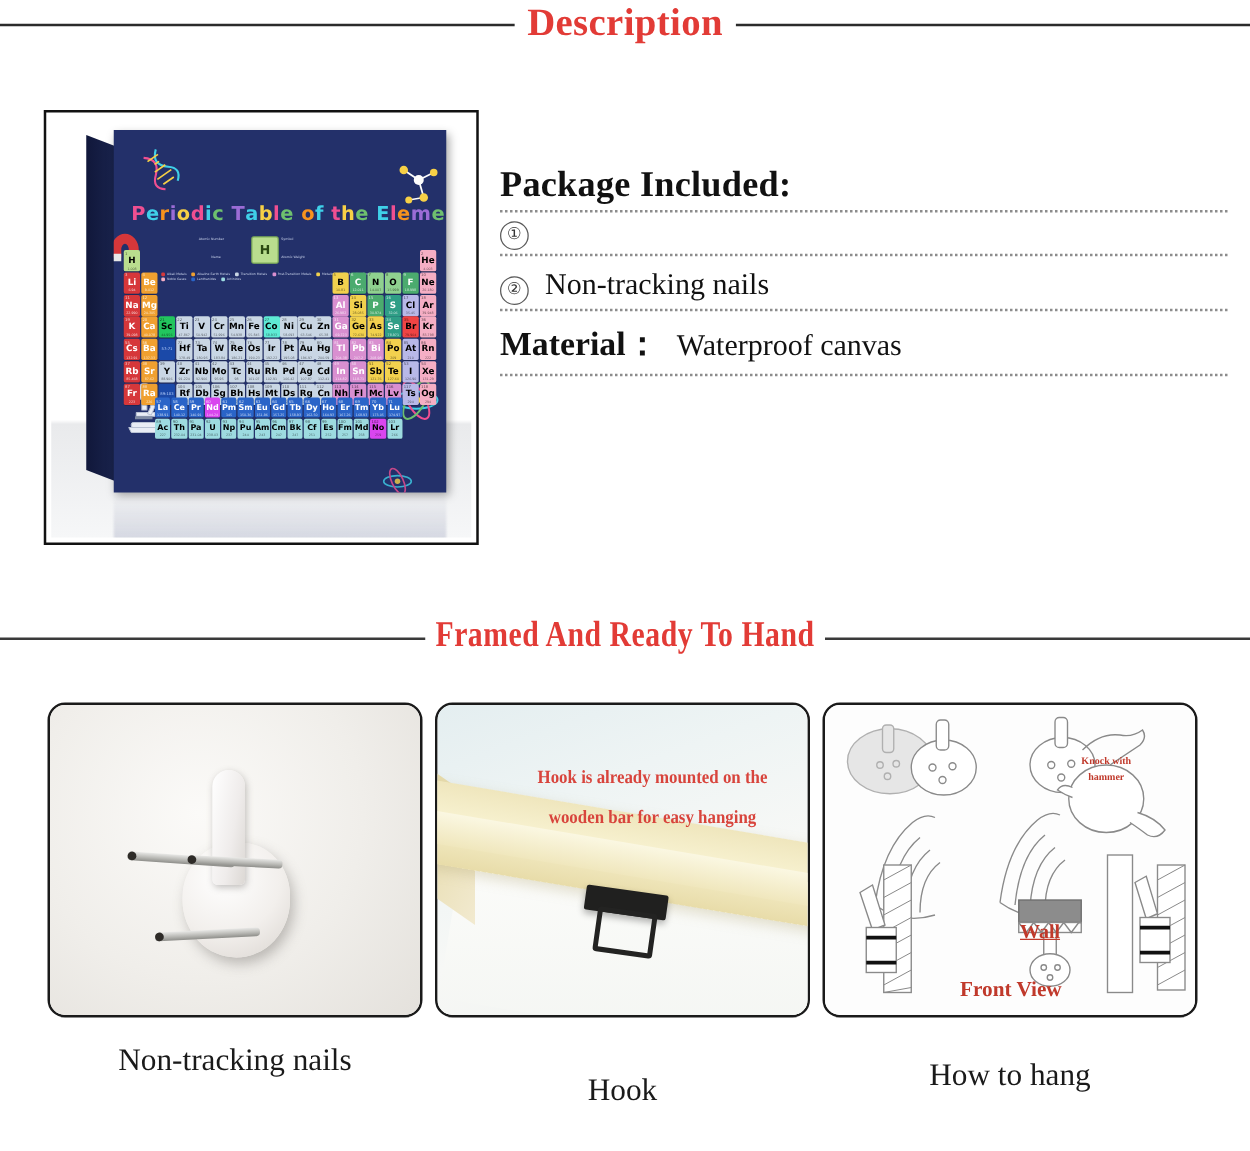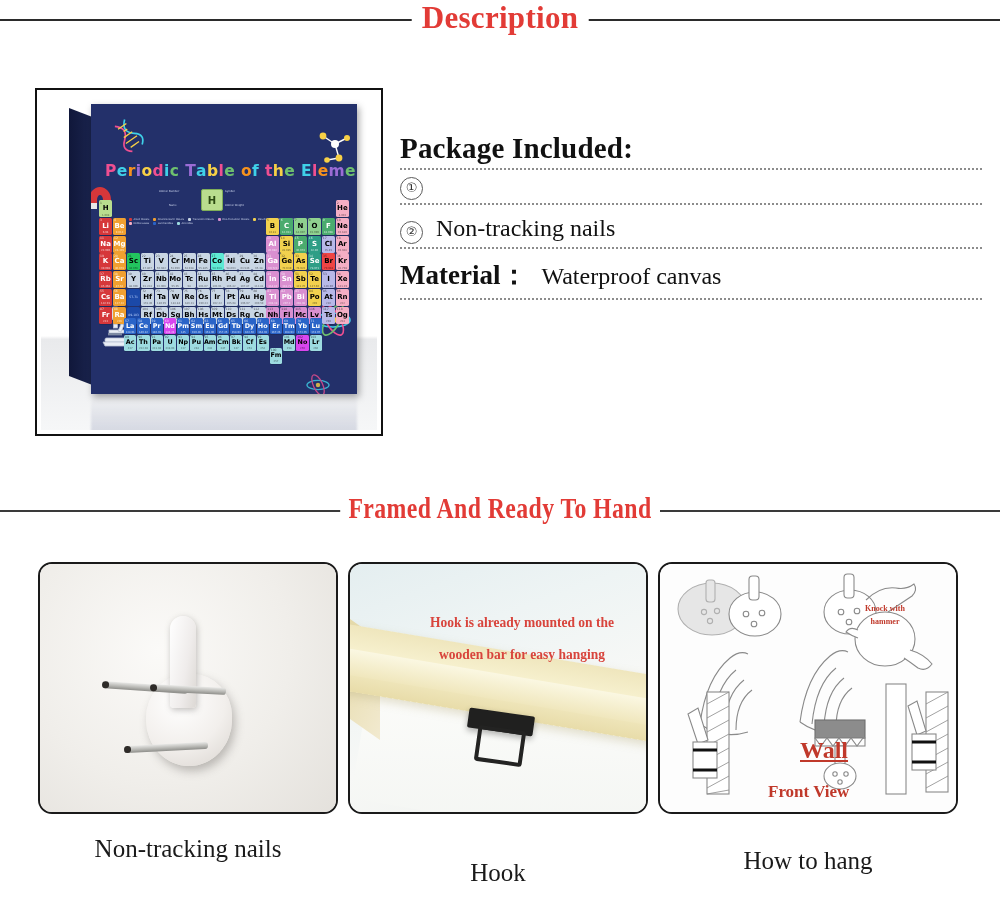--- a/index.html
+++ b/index.html
@@ -224,21 +224,21 @@
   }
 
   
   .photo-howto{position:absolute;inset:0;background:#fdfdfd;}
   .howto-label{
     position:absolute;color:#c0392b;font-weight:bold;
     font-family:"Liberation Serif",serif;
   }
   #label-knock{left:196px;top:38px;width:58px;text-align:center;
     font-size:8px;line-height:13px;}
-  #label-wall{left:140px;top:173px;font-size:24px;text-decoration:underline;}
+  #label-wall{left:156px;top:173px;font-size:16px;text-decoration:underline;}
   #label-front{left:108px;top:218px;font-size:17px;}
 
   
   .caption{
     position:absolute;text-align:center;color:#1a1a1a;
     font-size:25px;line-height:42px;
     font-family:"Liberation Serif",serif;
   }
   #caption-nails{left:38px;top:828px;width:300px;}
   #caption-hook{left:348px;top:852px;width:300px;}
@@ -563,20 +563,108 @@
                 <span class="wt">79.904</span>
               </div>
               <div class="cell" style="background: rgb(245, 174, 196);">
                 <span class="num">36</span>
                 <span class="sym">Kr</span>
                 <span class="wt">83.798</span>
               </div>
             </div>
             <div class="pt-row">
               <div class="cell sym-light" style="background: rgb(214, 55, 58);">
+                <span class="num">55</span>
+                <span class="sym">Cs</span>
+                <span class="wt">132.91</span>
+              </div>
+              <div class="cell sym-light" style="background: rgb(240, 160, 48);">
+                <span class="num">56</span>
+                <span class="sym">Ba</span>
+                <span class="wt">137.33</span>
+              </div>
+              <div class="series-tag">57-71</div>
+              <div class="cell" style="background: rgb(201, 214, 228);">
+                <span class="num">72</span>
+                <span class="sym">Hf</span>
+                <span class="wt">178.49</span>
+              </div>
+              <div class="cell" style="background: rgb(201, 214, 228);">
+                <span class="num">73</span>
+                <span class="sym">Ta</span>
+                <span class="wt">180.95</span>
+              </div>
+              <div class="cell" style="background: rgb(201, 214, 228);">
+                <span class="num">74</span>
+                <span class="sym">W</span>
+                <span class="wt">183.84</span>
+              </div>
+              <div class="cell" style="background: rgb(201, 214, 228);">
+                <span class="num">75</span>
+                <span class="sym">Re</span>
+                <span class="wt">186.21</span>
+              </div>
+              <div class="cell" style="background: rgb(201, 214, 228);">
+                <span class="num">76</span>
+                <span class="sym">Os</span>
+                <span class="wt">190.23</span>
+              </div>
+              <div class="cell" style="background: rgb(201, 214, 228);">
+                <span class="num">77</span>
+                <span class="sym">Ir</span>
+                <span class="wt">192.22</span>
+              </div>
+              <div class="cell" style="background: rgb(201, 214, 228);">
+                <span class="num">78</span>
+                <span class="sym">Pt</span>
+                <span class="wt">195.08</span>
+              </div>
+              <div class="cell" style="background: rgb(201, 214, 228);">
+                <span class="num">79</span>
+                <span class="sym">Au</span>
+                <span class="wt">196.97</span>
+              </div>
+              <div class="cell" style="background: rgb(201, 214, 228);">
+                <span class="num">80</span>
+                <span class="sym">Hg</span>
+                <span class="wt">200.59</span>
+              </div>
+              <div class="cell sym-light" style="background: rgb(217, 143, 208);">
+                <span class="num">81</span>
+                <span class="sym">Tl</span>
+                <span class="wt">204.38</span>
+              </div>
+              <div class="cell sym-light" style="background: rgb(217, 143, 208);">
+                <span class="num">82</span>
+                <span class="sym">Pb</span>
+                <span class="wt">207.2</span>
+              </div>
+              <div class="cell sym-light" style="background: rgb(217, 143, 208);">
+                <span class="num">83</span>
+                <span class="sym">Bi</span>
+                <span class="wt">208.98</span>
+              </div>
+              <div class="cell" style="background: rgb(242, 209, 78);">
+                <span class="num">84</span>
+                <span class="sym">Po</span>
+                <span class="wt">209</span>
+              </div>
+              <div class="cell" style="background: rgb(184, 184, 232);">
+                <span class="num">85</span>
+                <span class="sym">At</span>
+                <span class="wt">210</span>
+              </div>
+              <div class="cell" style="background: rgb(245, 174, 196);">
+                <span class="num">86</span>
+                <span class="sym">Rn</span>
+                <span class="wt">222</span>
+              </div>
+            </div>
+            <div class="pt-row">
+              <div class="cell sym-light" style="background: rgb(214, 55, 58);">
                 <span class="num">37</span>
                 <span class="sym">Rb</span>
                 <span class="wt">85.468</span>
               </div>
               <div class="cell sym-light" style="background: rgb(240, 160, 48);">
                 <span class="num">38</span>
                 <span class="sym">Sr</span>
                 <span class="wt">87.62</span>
               </div>
               <div class="cell" style="background: rgb(201, 214, 228);">
@@ -651,108 +739,20 @@
               </div>
               <div class="cell" style="background: rgb(184, 184, 232);">
                 <span class="num">53</span>
                 <span class="sym">I</span>
                 <span class="wt">126.90</span>
               </div>
               <div class="cell" style="background: rgb(245, 174, 196);">
                 <span class="num">54</span>
                 <span class="sym">Xe</span>
                 <span class="wt">131.29</span>
-              </div>
-            </div>
-            <div class="pt-row">
-              <div class="cell sym-light" style="background: rgb(214, 55, 58);">
-                <span class="num">55</span>
-                <span class="sym">Cs</span>
-                <span class="wt">132.91</span>
-              </div>
-              <div class="cell sym-light" style="background: rgb(240, 160, 48);">
-                <span class="num">56</span>
-                <span class="sym">Ba</span>
-                <span class="wt">137.33</span>
-              </div>
-              <div class="series-tag">57-71</div>
-              <div class="cell" style="background: rgb(201, 214, 228);">
-                <span class="num">72</span>
-                <span class="sym">Hf</span>
-                <span class="wt">178.49</span>
-              </div>
-              <div class="cell" style="background: rgb(201, 214, 228);">
-                <span class="num">73</span>
-                <span class="sym">Ta</span>
-                <span class="wt">180.95</span>
-              </div>
-              <div class="cell" style="background: rgb(201, 214, 228);">
-                <span class="num">74</span>
-                <span class="sym">W</span>
-                <span class="wt">183.84</span>
-              </div>
-              <div class="cell" style="background: rgb(201, 214, 228);">
-                <span class="num">75</span>
-                <span class="sym">Re</span>
-                <span class="wt">186.21</span>
-              </div>
-              <div class="cell" style="background: rgb(201, 214, 228);">
-                <span class="num">76</span>
-                <span class="sym">Os</span>
-                <span class="wt">190.23</span>
-              </div>
-              <div class="cell" style="background: rgb(201, 214, 228);">
-                <span class="num">77</span>
-                <span class="sym">Ir</span>
-                <span class="wt">192.22</span>
-              </div>
-              <div class="cell" style="background: rgb(201, 214, 228);">
-                <span class="num">78</span>
-                <span class="sym">Pt</span>
-                <span class="wt">195.08</span>
-              </div>
-              <div class="cell" style="background: rgb(201, 214, 228);">
-                <span class="num">79</span>
-                <span class="sym">Au</span>
-                <span class="wt">196.97</span>
-              </div>
-              <div class="cell" style="background: rgb(201, 214, 228);">
-                <span class="num">80</span>
-                <span class="sym">Hg</span>
-                <span class="wt">200.59</span>
-              </div>
-              <div class="cell sym-light" style="background: rgb(217, 143, 208);">
-                <span class="num">81</span>
-                <span class="sym">Tl</span>
-                <span class="wt">204.38</span>
-              </div>
-              <div class="cell sym-light" style="background: rgb(217, 143, 208);">
-                <span class="num">82</span>
-                <span class="sym">Pb</span>
-                <span class="wt">207.2</span>
-              </div>
-              <div class="cell sym-light" style="background: rgb(217, 143, 208);">
-                <span class="num">83</span>
-                <span class="sym">Bi</span>
-                <span class="wt">208.98</span>
-              </div>
-              <div class="cell" style="background: rgb(242, 209, 78);">
-                <span class="num">84</span>
-                <span class="sym">Po</span>
-                <span class="wt">209</span>
-              </div>
-              <div class="cell" style="background: rgb(184, 184, 232);">
-                <span class="num">85</span>
-                <span class="sym">At</span>
-                <span class="wt">210</span>
-              </div>
-              <div class="cell" style="background: rgb(245, 174, 196);">
-                <span class="num">86</span>
-                <span class="sym">Rn</span>
-                <span class="wt">222</span>
               </div>
             </div>
             <div class="pt-row">
               <div class="cell sym-light" style="background: rgb(214, 55, 58);">
                 <span class="num">87</span>
                 <span class="sym">Fr</span>
                 <span class="wt">223</span>
               </div>
               <div class="cell sym-light" style="background: rgb(240, 160, 48);">
                 <span class="num">88</span>
@@ -965,21 +965,21 @@
               <div class="cell" style="background: rgb(157, 219, 224);">
                 <span class="num">98</span>
                 <span class="sym">Cf</span>
                 <span class="wt">251</span>
               </div>
               <div class="cell" style="background: rgb(157, 219, 224);">
                 <span class="num">99</span>
                 <span class="sym">Es</span>
                 <span class="wt">252</span>
               </div>
-              <div class="cell" style="background: rgb(157, 219, 224); margin-top: 13px;">
+              <div class="cell" style="background: rgb(157, 219, 224);">
                 <span class="num">100</span>
                 <span class="sym">Fm</span>
                 <span class="wt">257</span>
               </div>
               <div class="cell" style="background: rgb(157, 219, 224);">
                 <span class="num">101</span>
                 <span class="sym">Md</span>
                 <span class="wt">258</span>
               </div>
               <div class="cell" style="background: #d946ef;">

